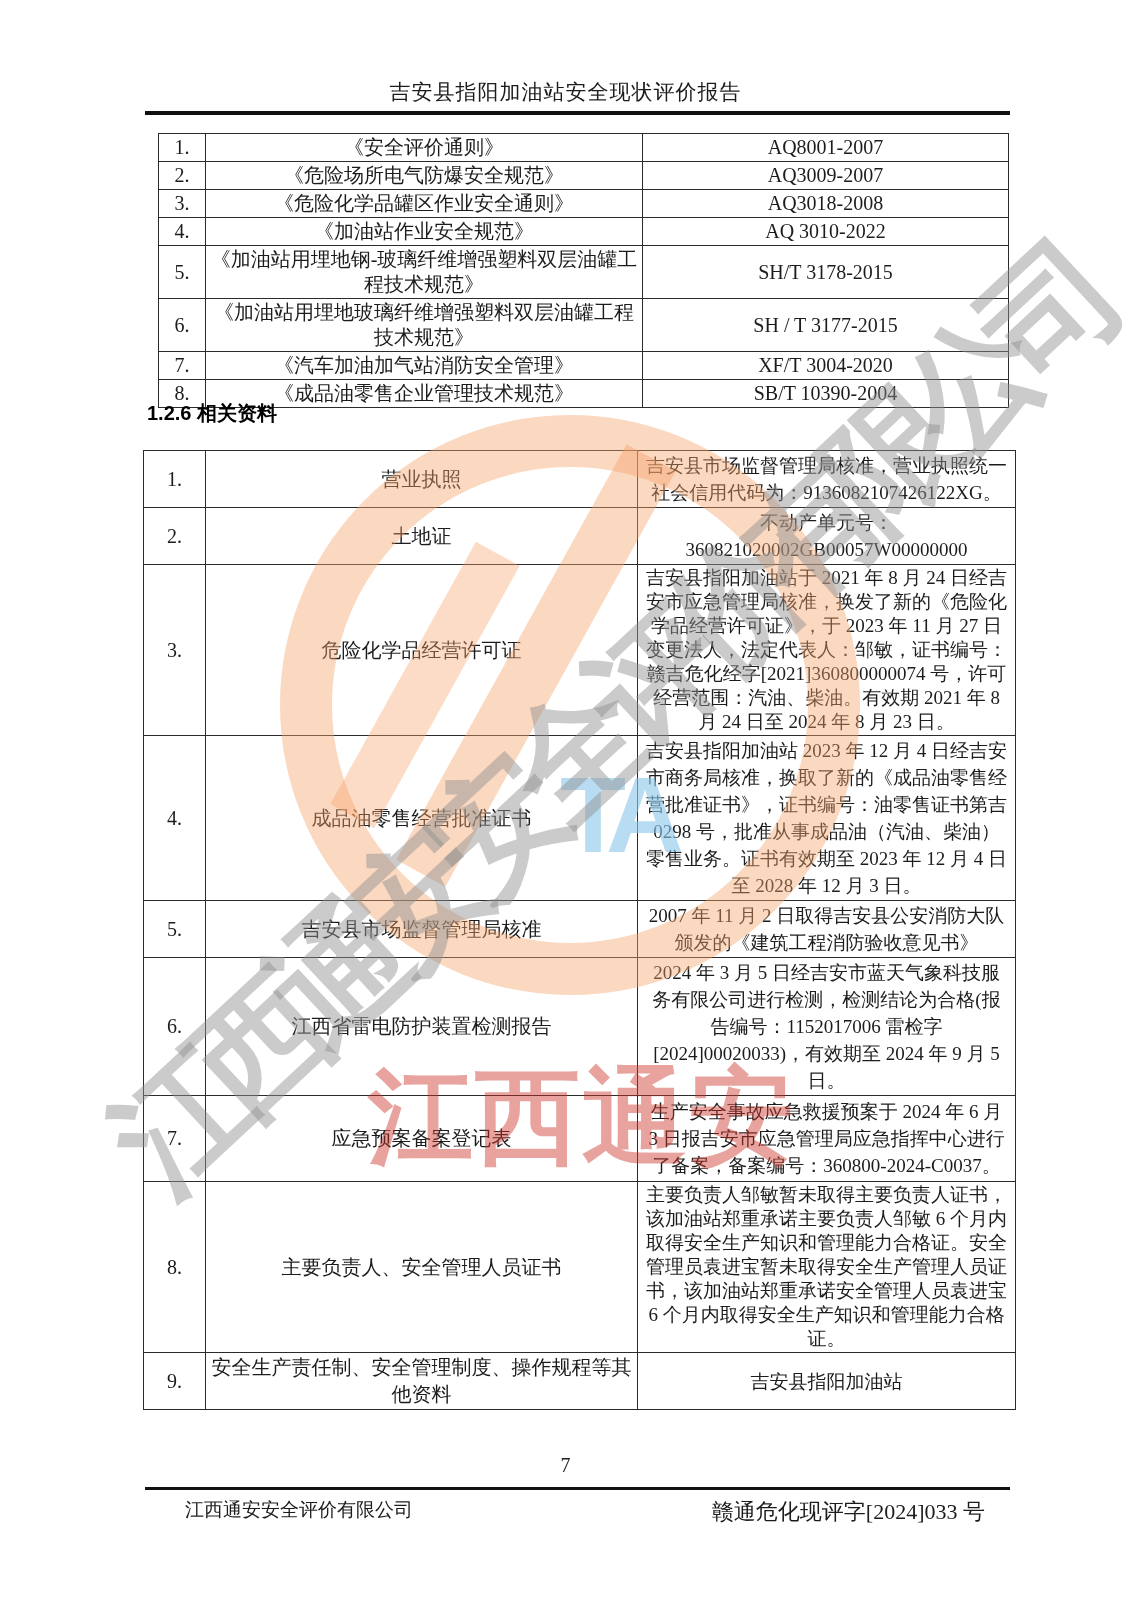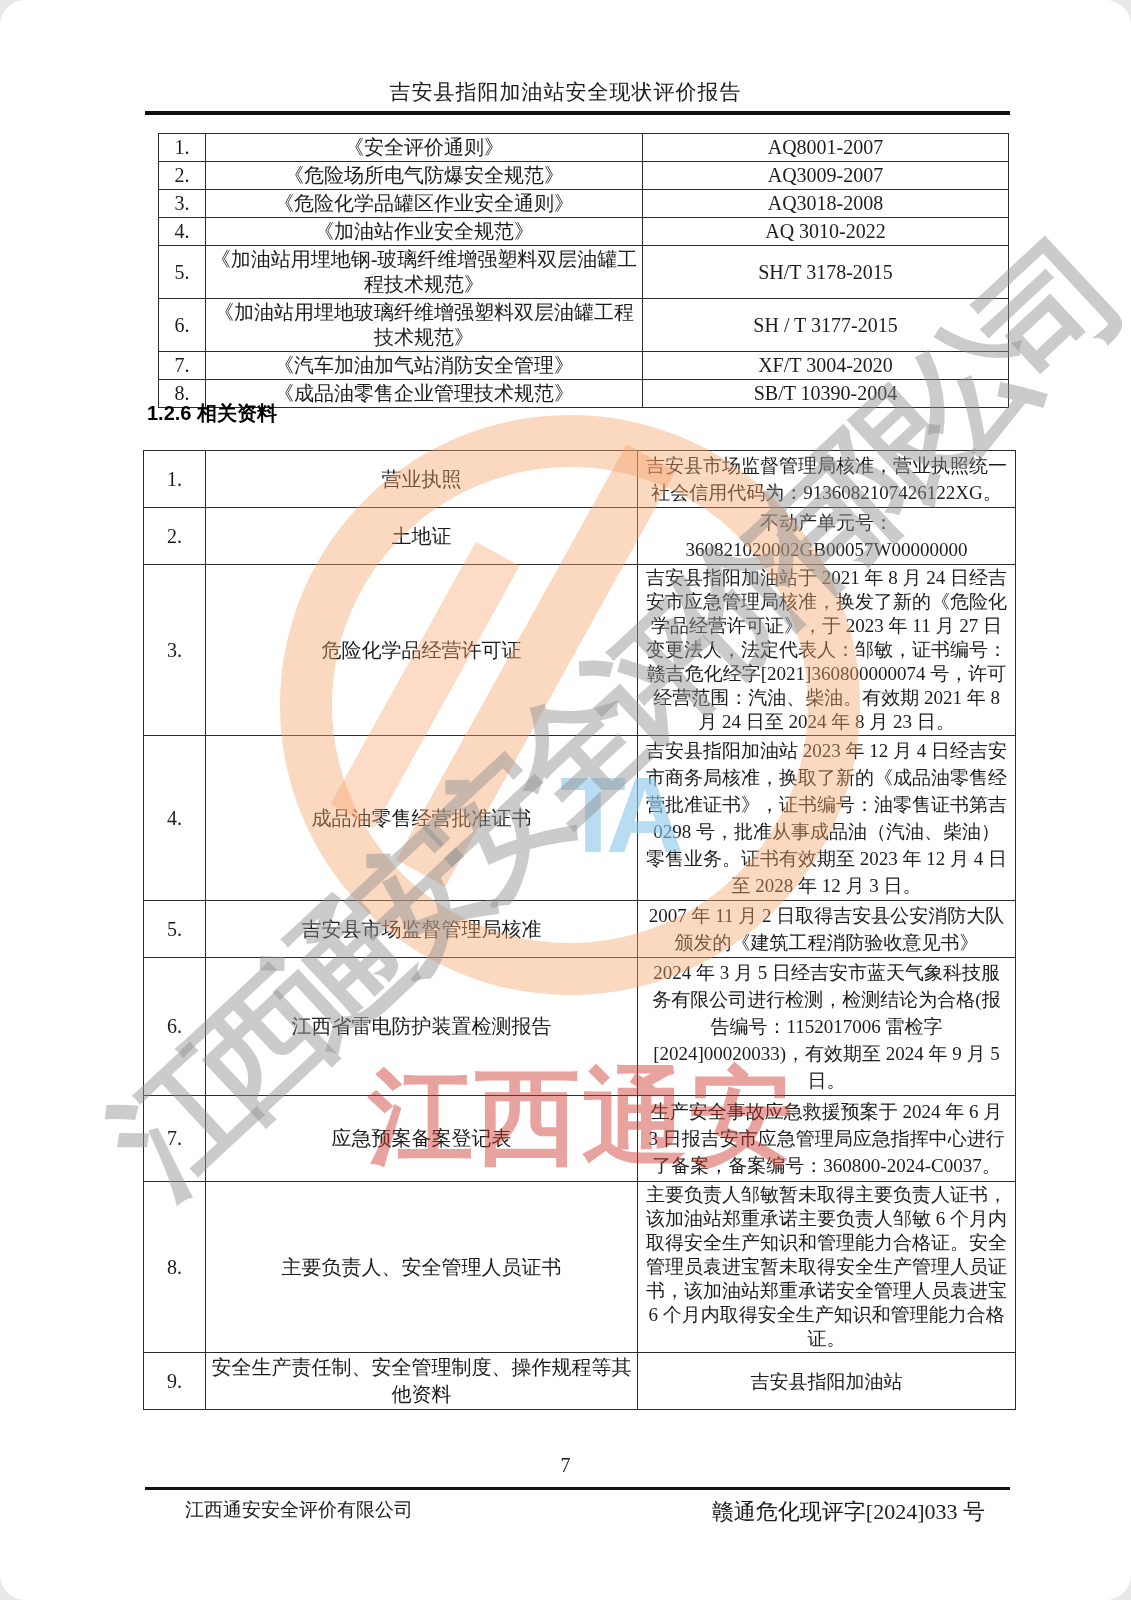--- a/index.html
+++ b/index.html
@@ -2,21 +2,20 @@
 <html><head>
 <meta charset="utf-8">
 <style>
   * { margin:0; padding:0; box-sizing:border-box; }
   html,body { background:#e8e8e8; }
   .page {
     position:relative; width:1131px; height:1600px; margin:0 auto;
     background:#ffffff; overflow:hidden;
     font-family:"Liberation Serif","DejaVu Serif",serif;
     color:#1c1c1c;
-    border-radius:25px;
   }
   
   .header-title{ position:absolute; top:78px; left:0; width:100%;
     text-align:center; font-size:21px; letter-spacing:1px; }
   .header-rule{ position:absolute; top:111px; left:145px; width:865px;
     height:4px; background:#111; }
   .footer-pageno{ position:absolute; top:1454px; left:0; width:100%;
     text-align:center; font-size:20px; }
   .footer-rule{ position:absolute; top:1487px; left:145px; width:865px;
     height:3px; background:#111; }

